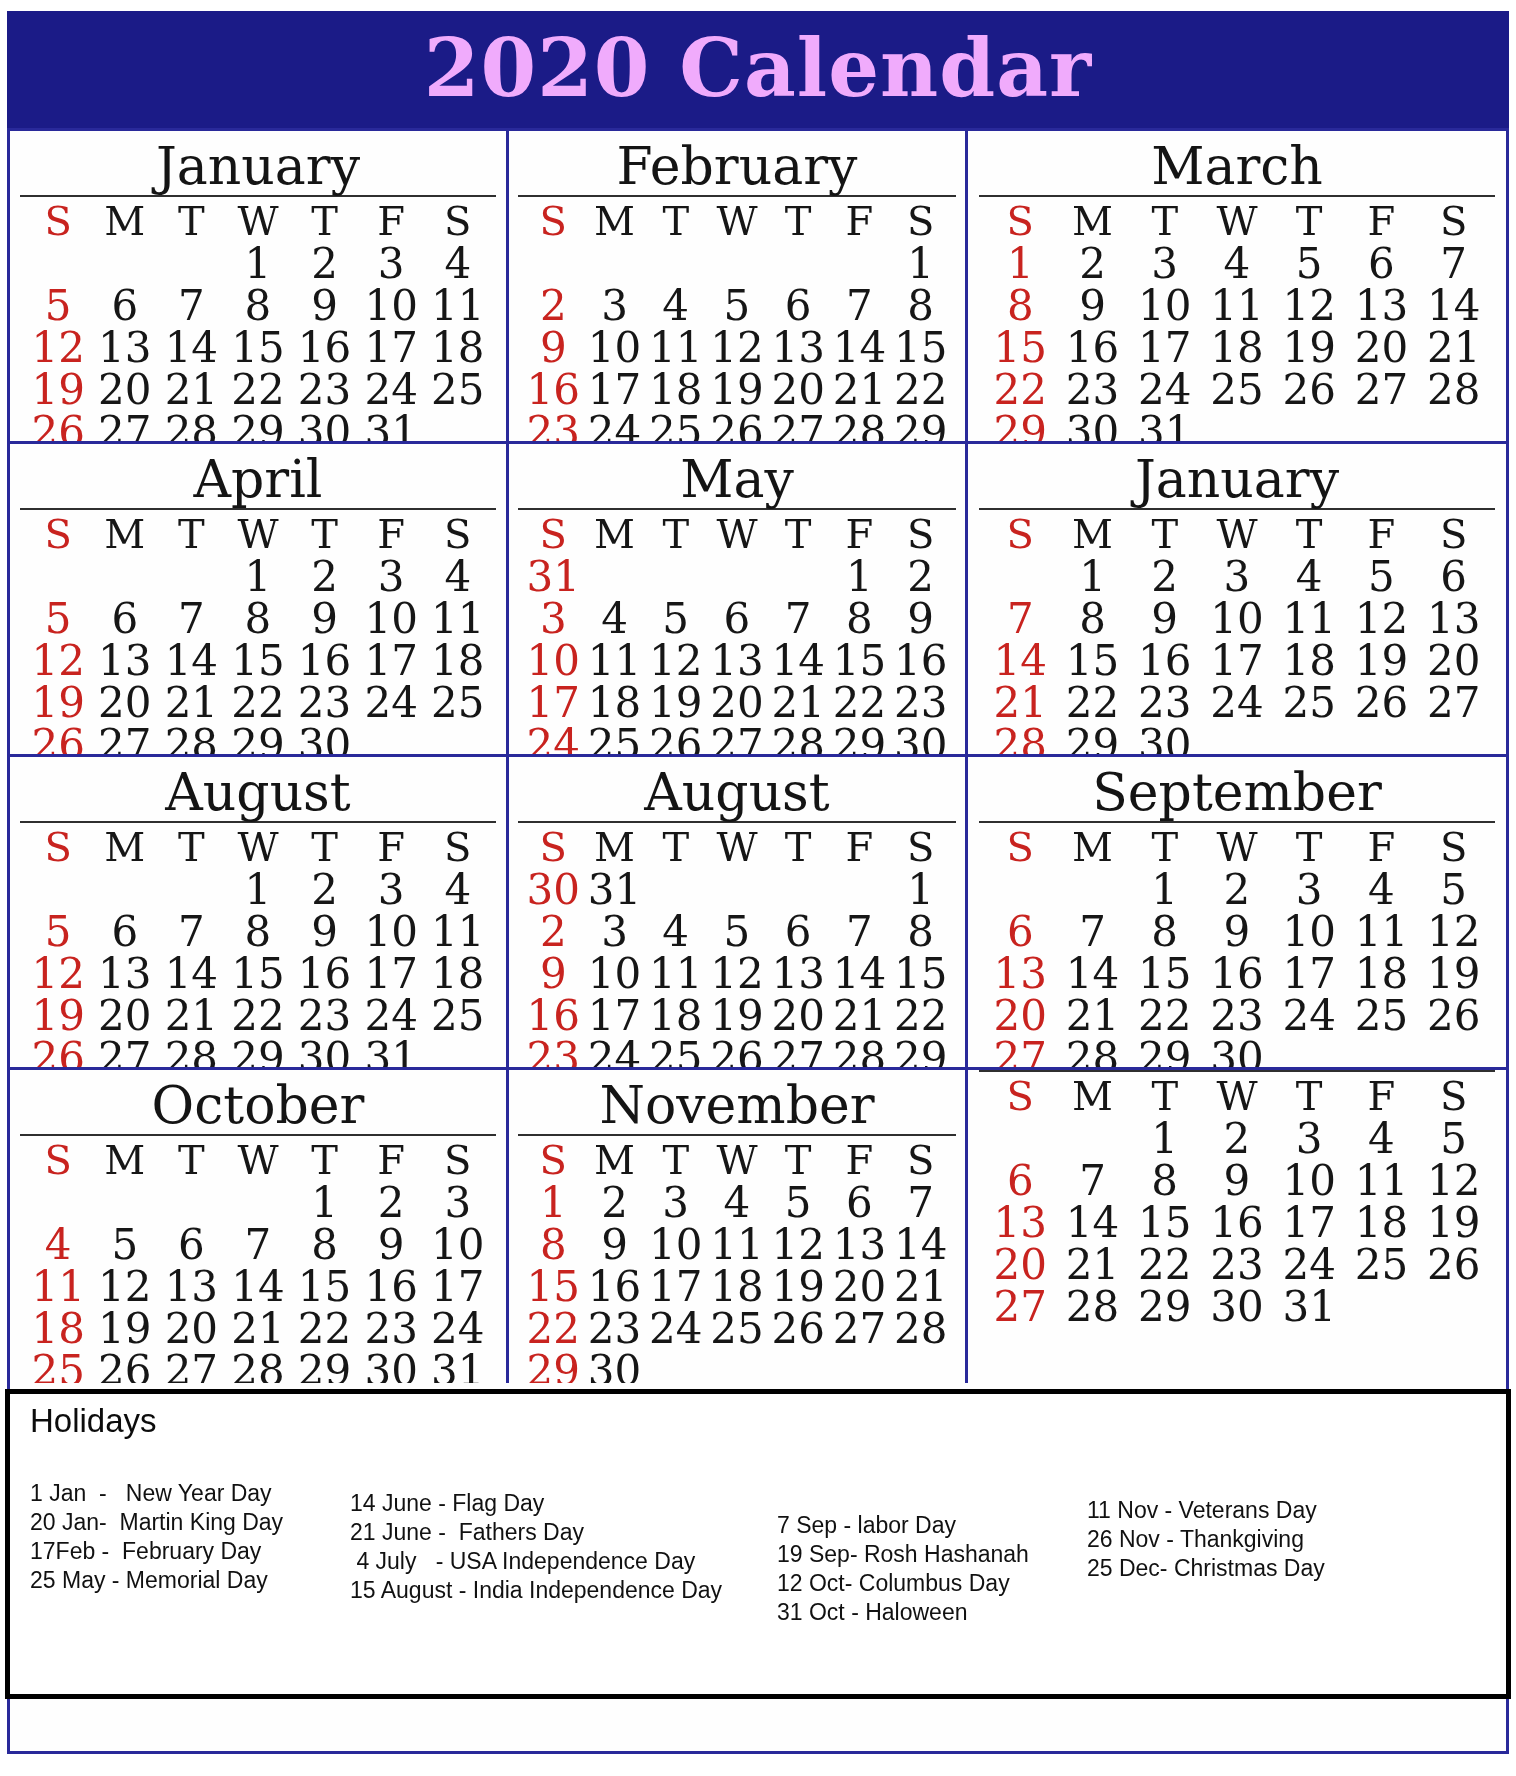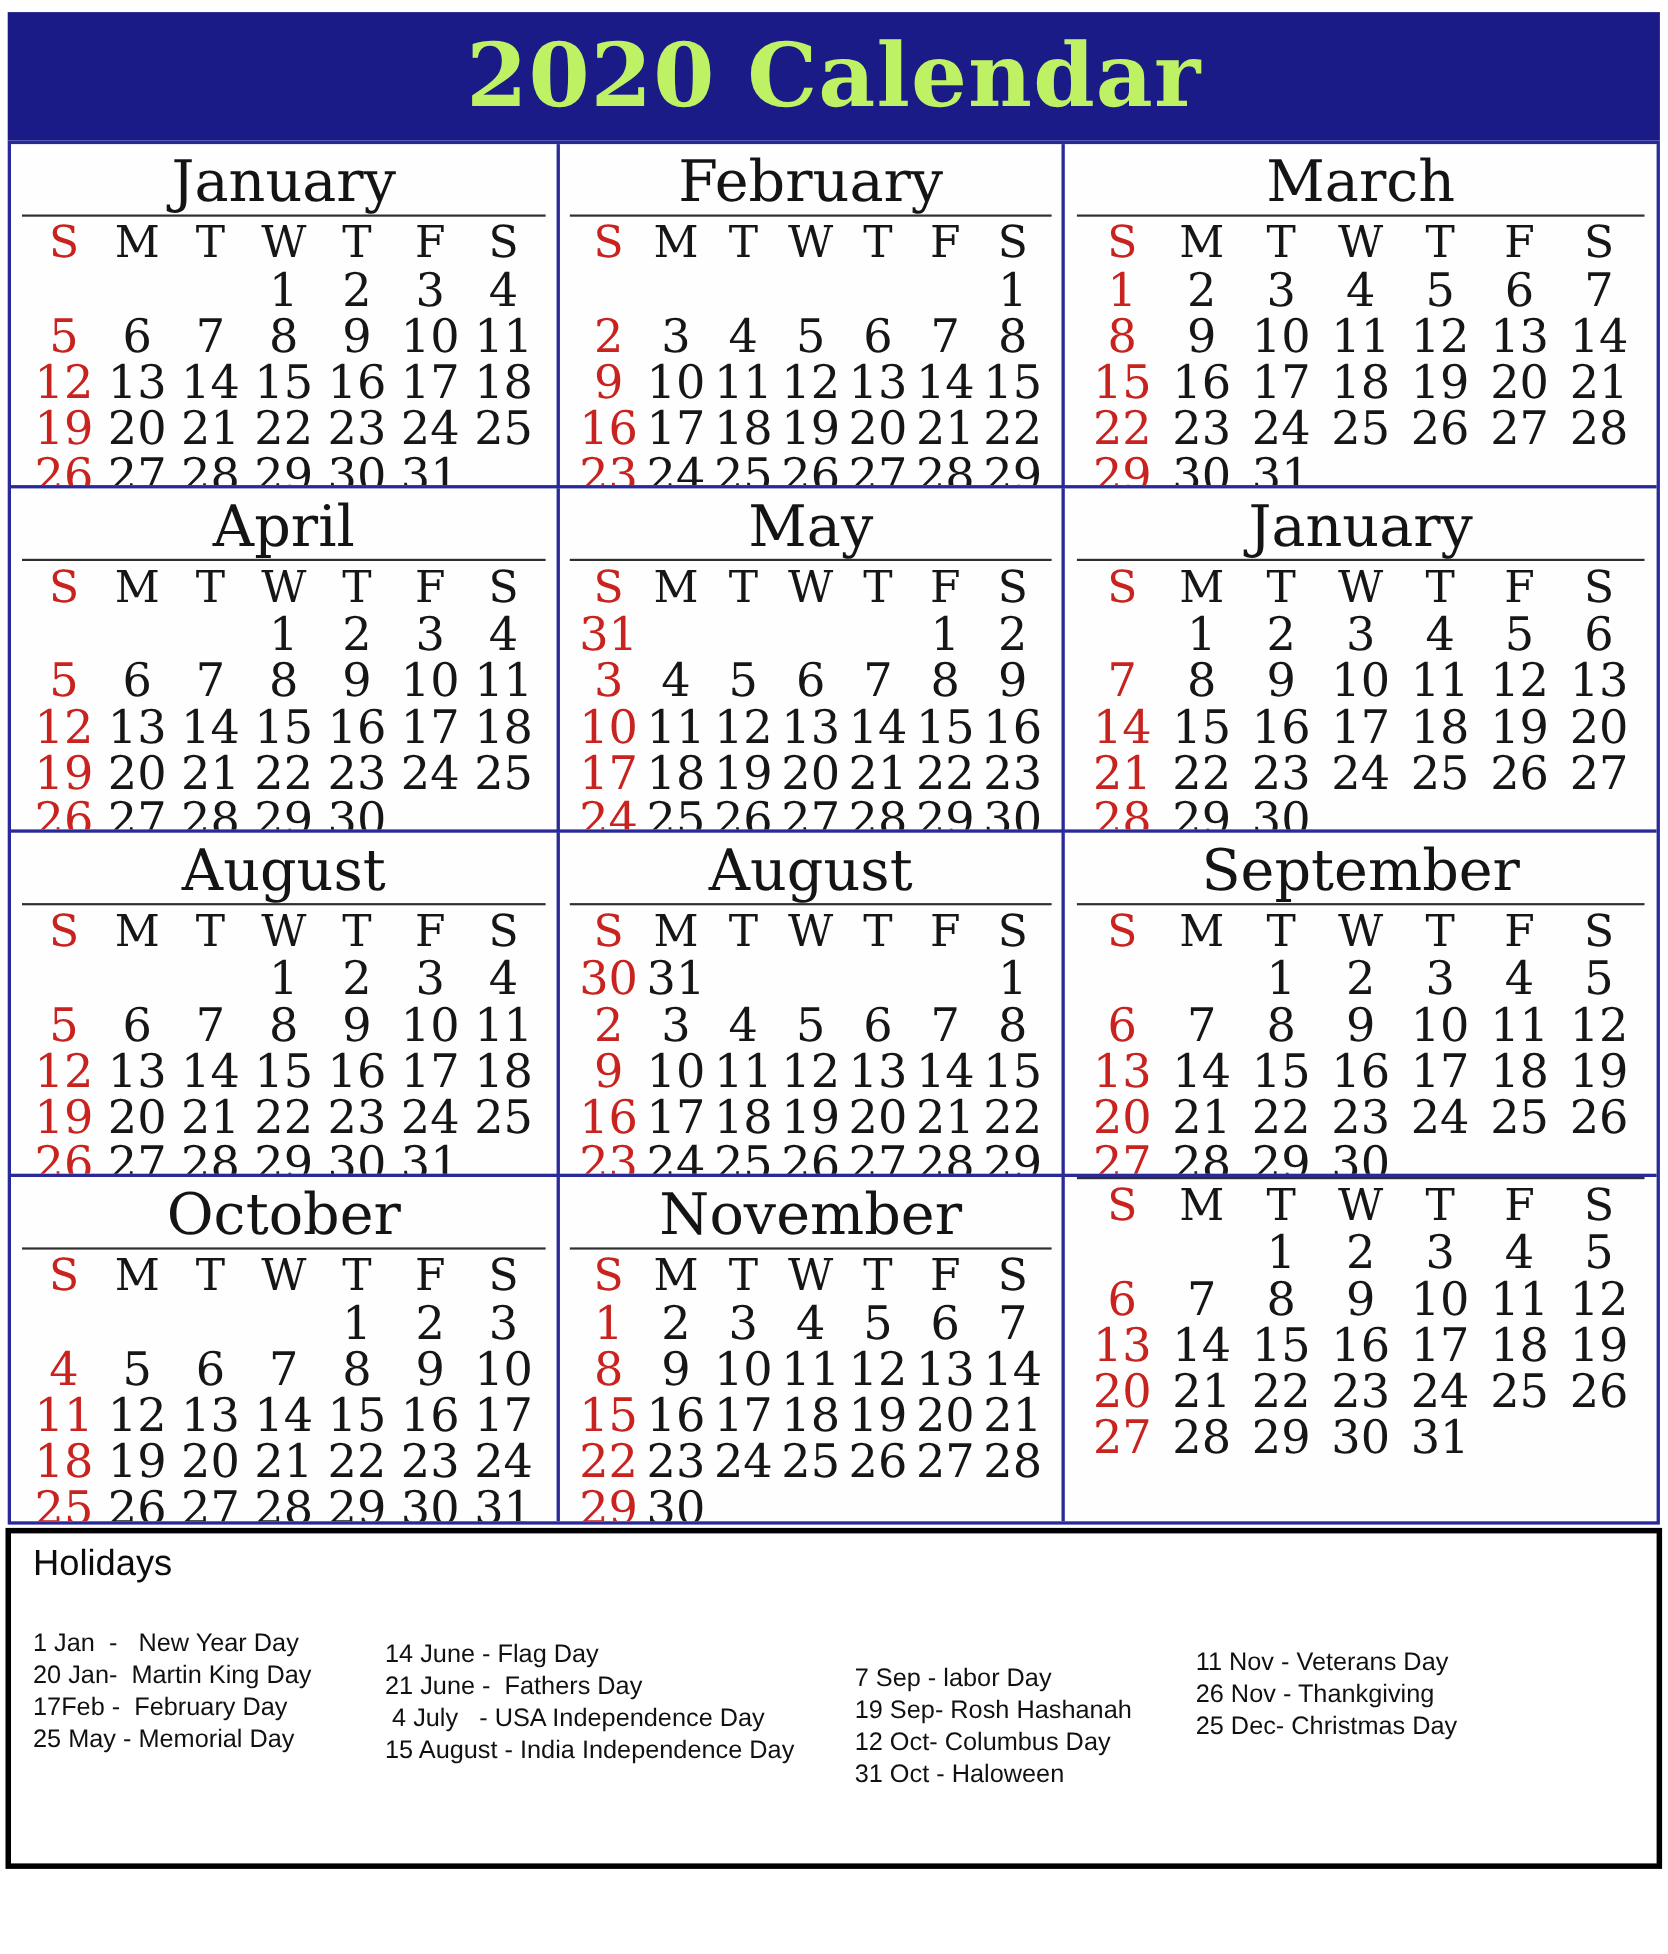--- a/index.html
+++ b/index.html
@@ -3,27 +3,27 @@
 <meta charset="utf-8">
 <style>
   html,body { margin:0; padding:0; }
   body {
     width:1516px; height:1776px; position:relative;
     background:#ffffff; font-family:"Liberation Sans", sans-serif;
   }
   
   .band {
     position:absolute; left:7px; top:11px; width:1502px; height:117px;
-    background:#1b1b87; color:#bef264; text-align:center;
+    background:#1b1b87; color:#f0abfc; text-align:center;
     font-family:"DejaVu Serif", serif; font-weight:bold;
     font-size:80px; line-height:114px; letter-spacing:1px;
   }
   
   .grid {
-    position:absolute; left:7px; top:128px; width:1502px; height:1258px;
+    position:absolute; left:7px; top:128px; width:1502px; height:1626px;
     box-sizing:border-box; border:3px solid #29299a;
     display:grid; grid-template-columns:499px 459px 538px; grid-template-rows:repeat(4,313px);
     background:#fefefe;
   }
   .month { box-sizing:border-box; overflow:hidden; }
   .month:not(:nth-child(3n)) { border-right:3px solid #29299a; }
   .month:nth-child(-n+9) { border-bottom:3px solid #29299a; }
   .m-title {
     font-family:"DejaVu Serif", serif; font-size:52px; line-height:58px;
     margin-top:6px; text-align:center; color:#141414;

